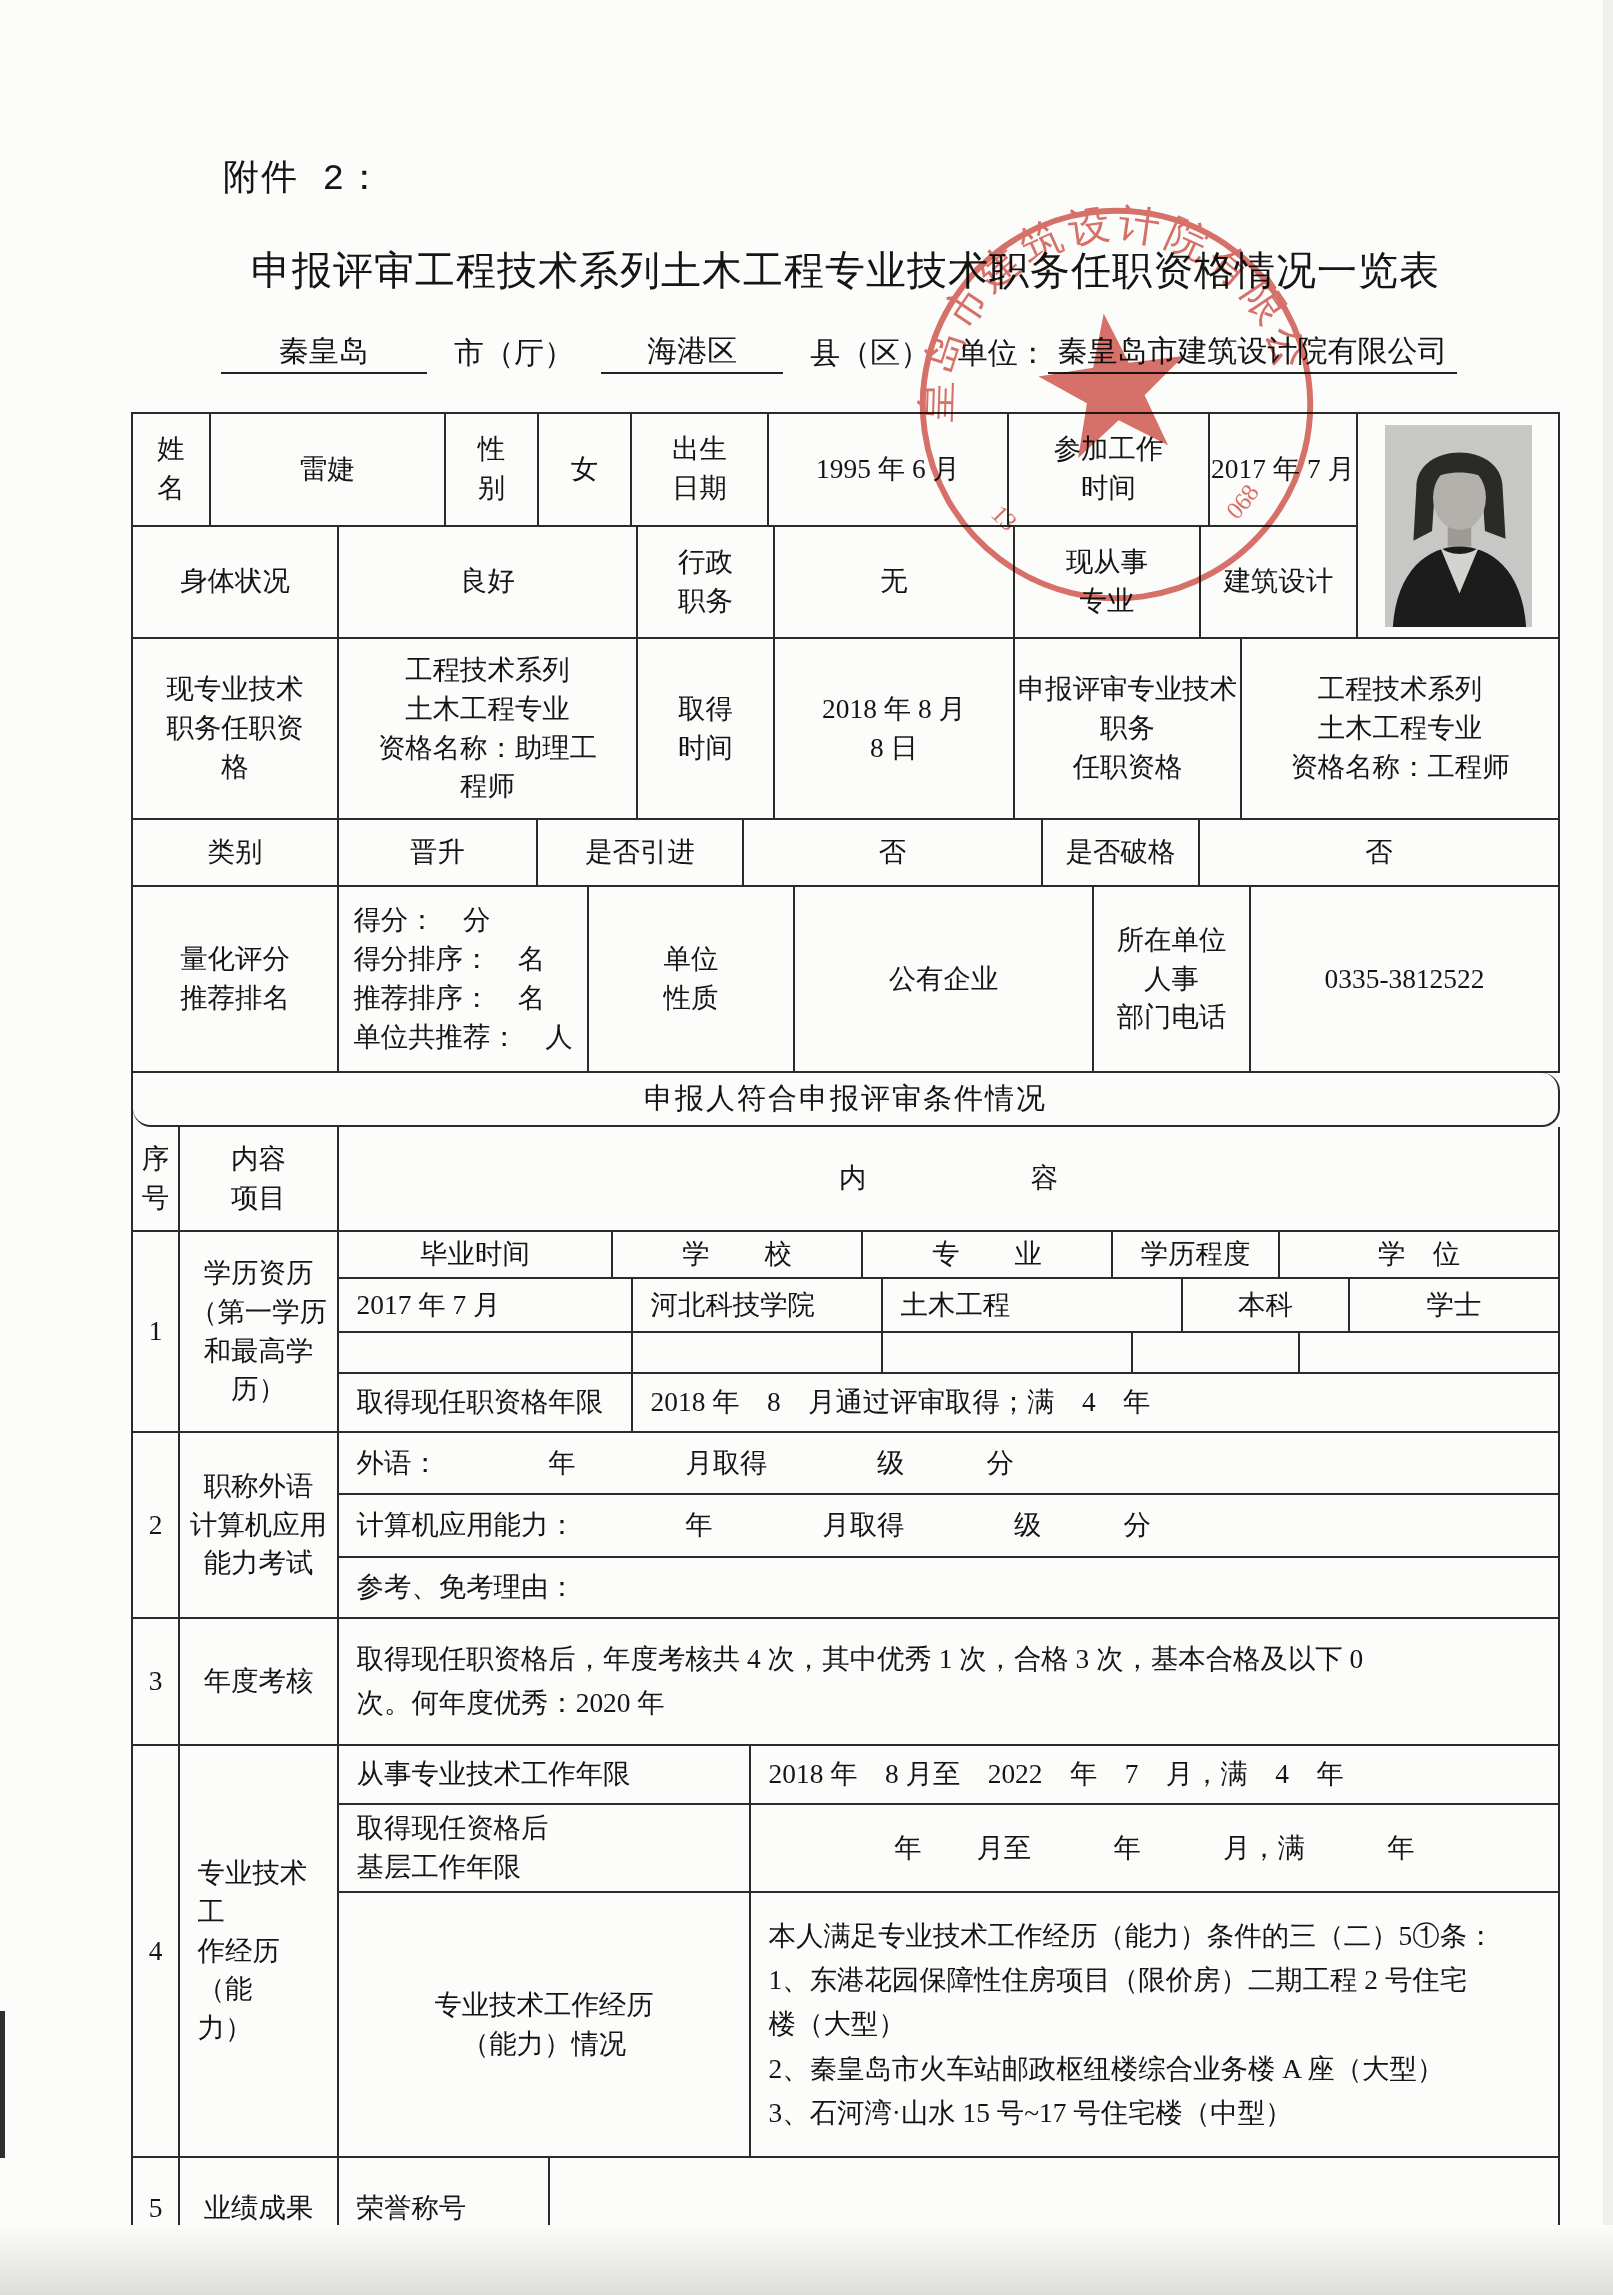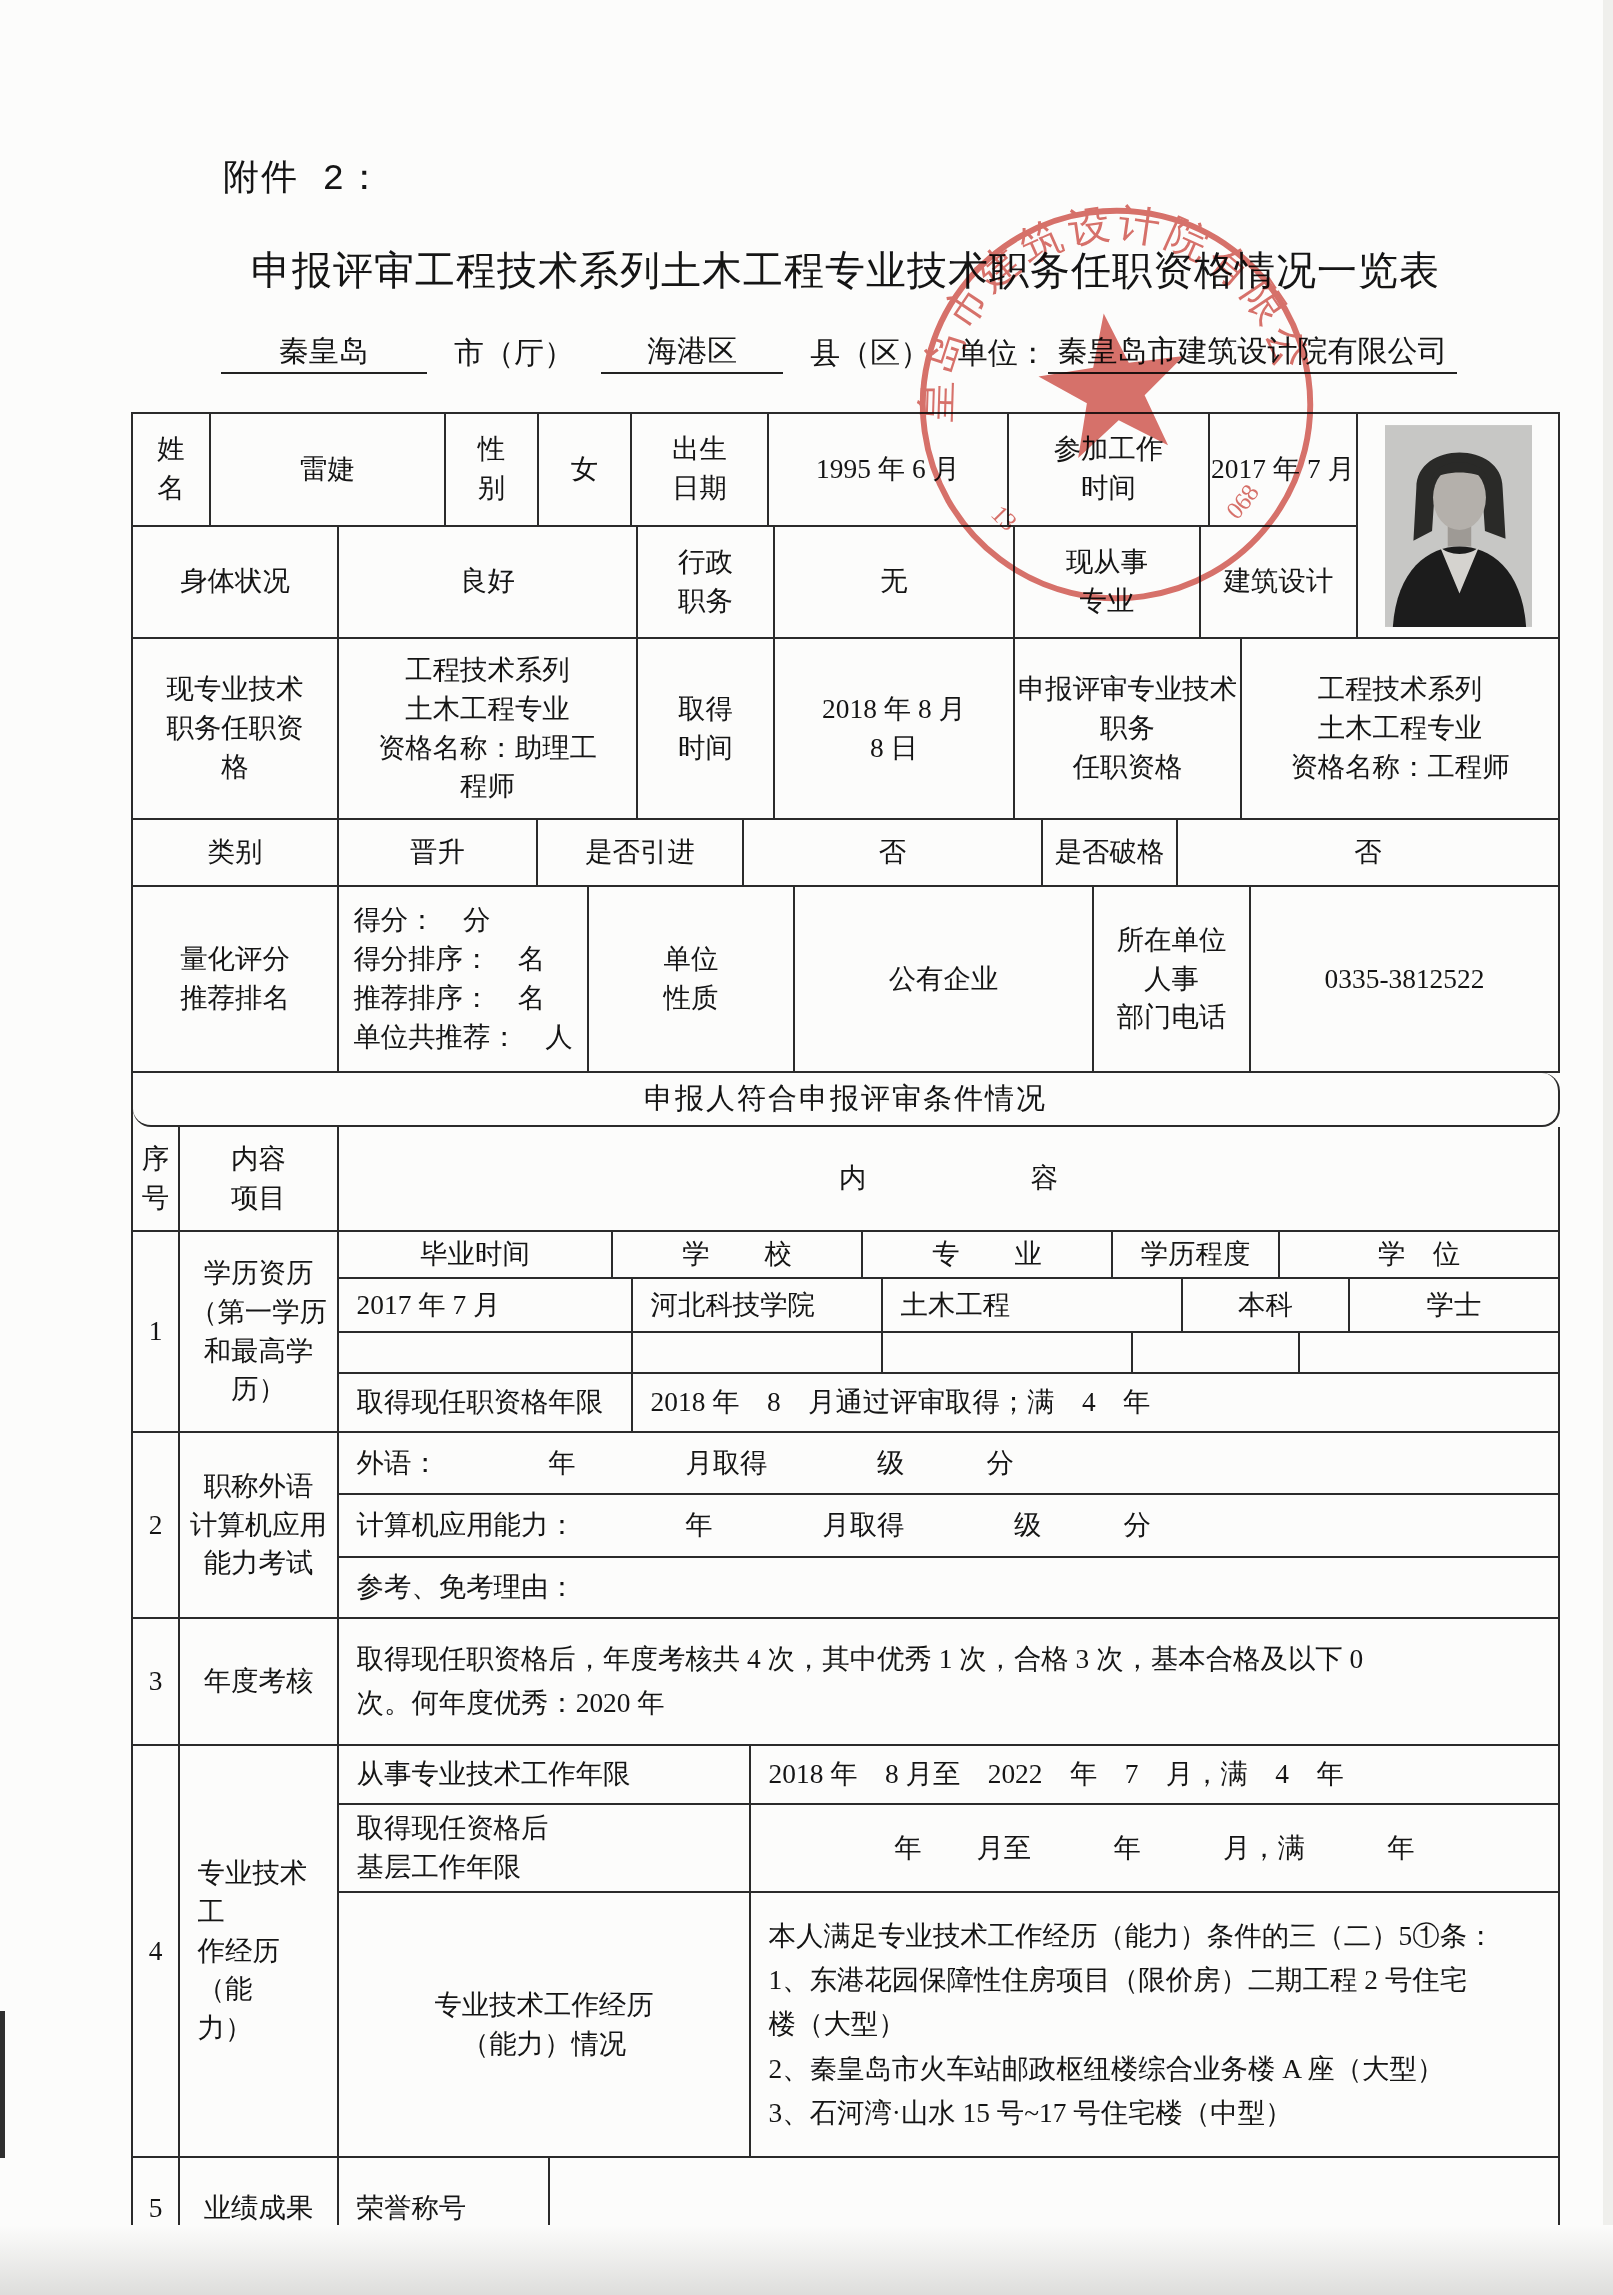--- a/index.html
+++ b/index.html
@@ -116,21 +116,21 @@
       <div class="c" style="flex:1">工程技术系列
 土木工程专业
 资格名称：工程师</div>
     </div>
 
     <div class="r" style="height:67px">
       <div class="c" style="width:206px">类别</div>
       <div class="c" style="width:199px">晋升</div>
       <div class="c" style="width:206px">是否引进</div>
       <div class="c" style="width:299px">否</div>
-      <div class="c" style="width:135px">是否破格</div>
+      <div class="c" style="width:157px">是否破格</div>
       <div class="c" style="flex:1">否</div>
     </div>
 
     <div class="r" style="height:186px">
       <div class="c" style="width:206px">量化评分
 推荐排名</div>
       <div class="c" style="width:250px;text-align:left">得分：　分
 得分排序：　名
 推荐排序：　名
 单位共推荐：　人</div>

